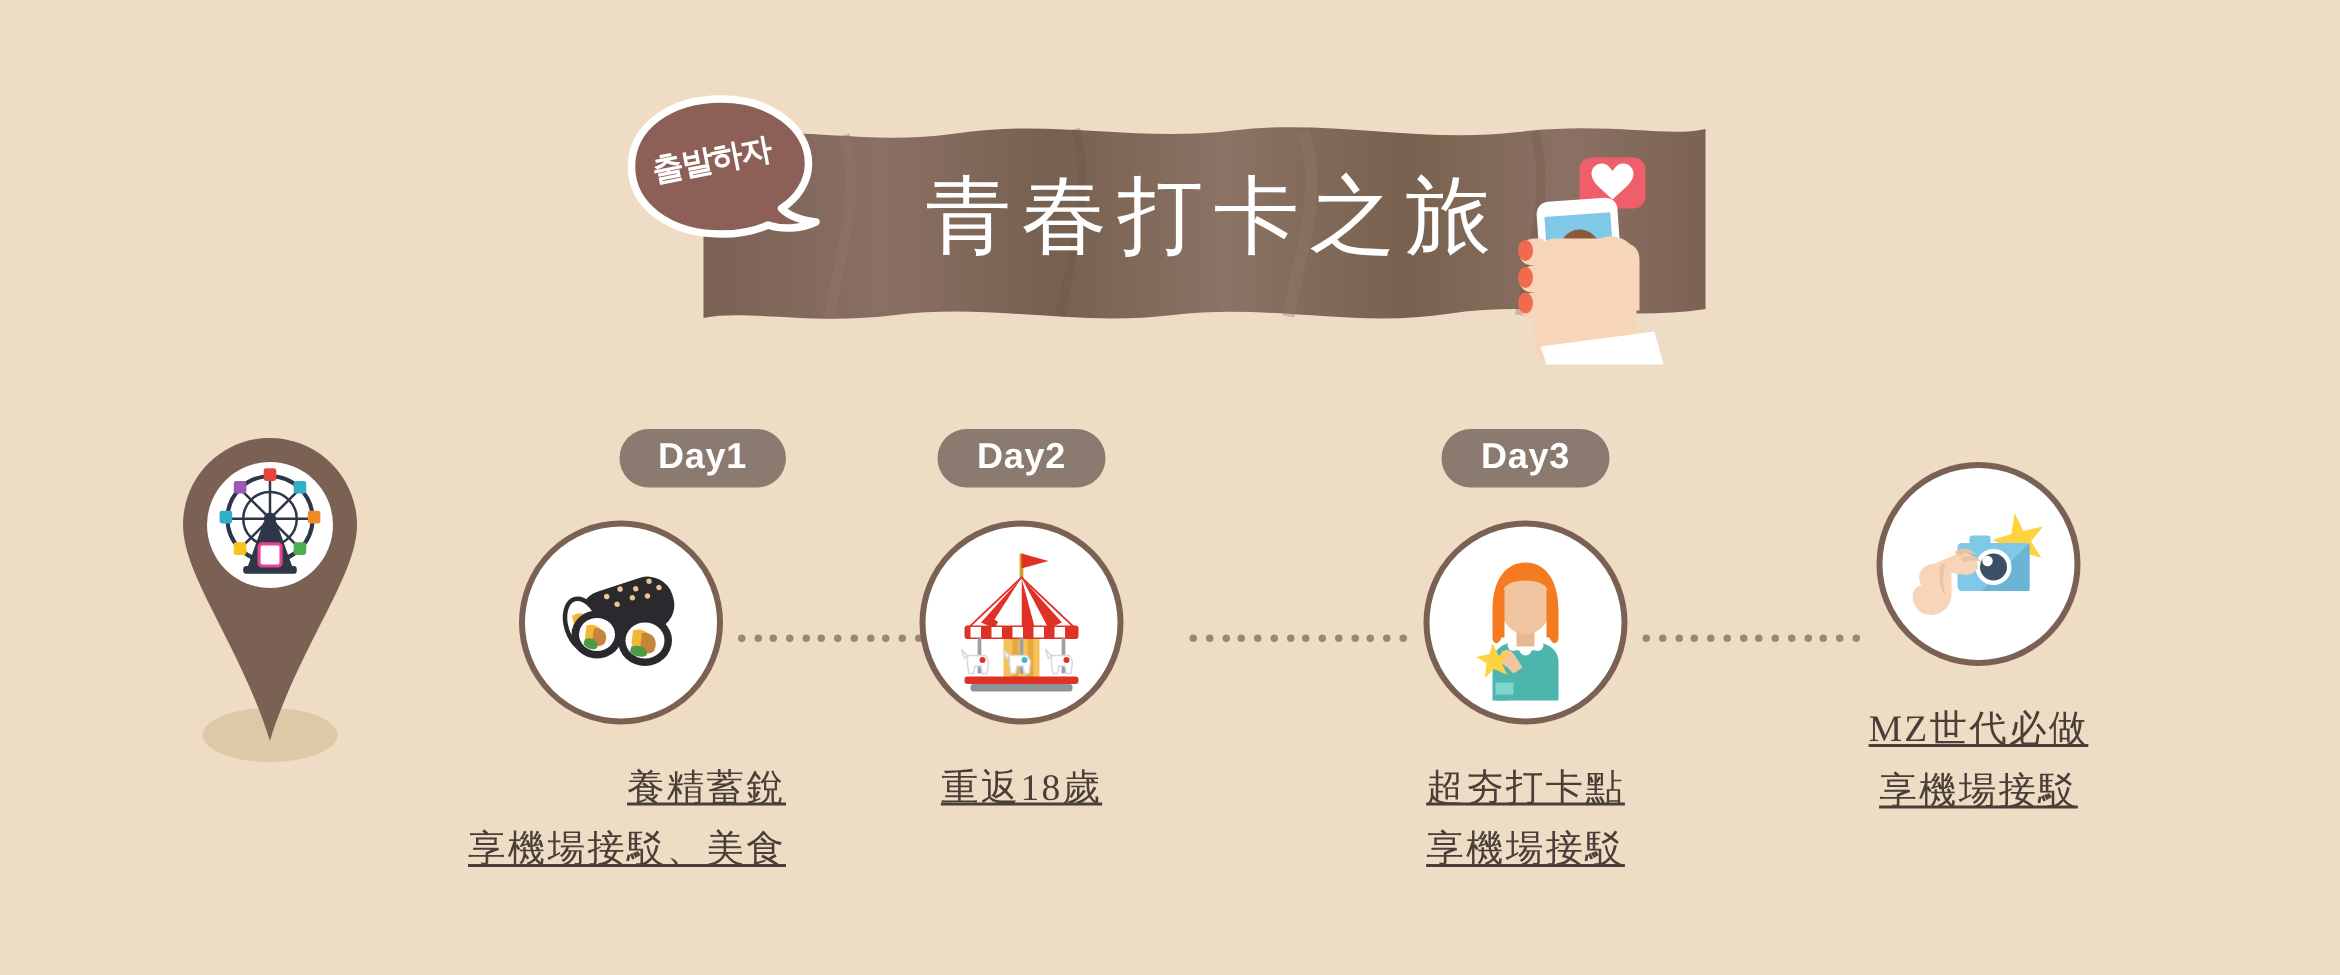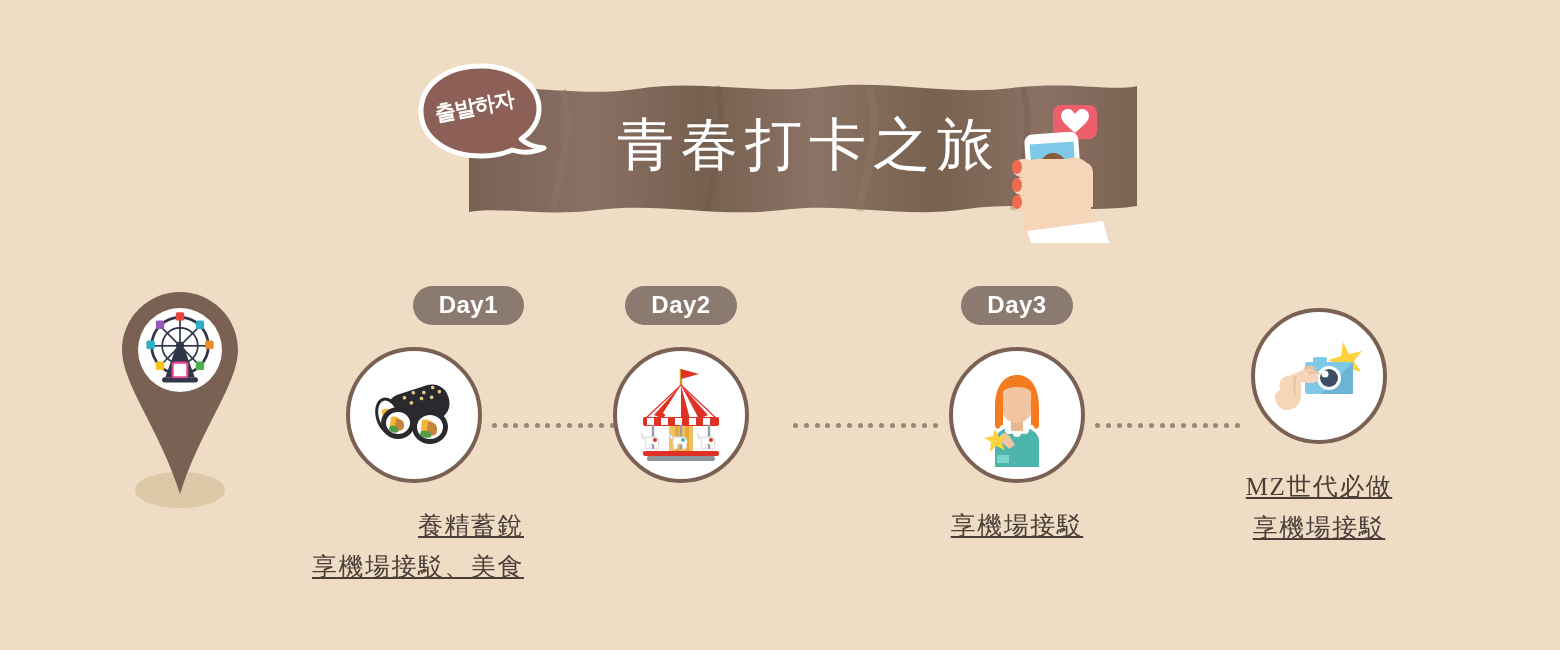--- a/index.html
+++ b/index.html
@@ -371,20 +371,21 @@
         </g>
         <circle cx="26" cy="77" r="2" fill="#e03127"></circle>
         <circle cx="54" cy="77" r="2" fill="#3fb8c8"></circle>
         <circle cx="82" cy="77" r="2" fill="#e03127"></circle>
 
         <rect x="14" y="88" width="76" height="5" rx="2" fill="#e03127"></rect>
         <rect x="18" y="93" width="68" height="5" rx="2" fill="#8d9499"></rect>
       </svg>
     </div>
     <div class="day-caption">
+      <div>重返18歲</div>
     </div>
   </div>
 
   <div class="day-col" style="left:907px;">
     <div class="day-badge">Day3</div>
     <div class="day-circle">
       <svg width="104" height="104" viewBox="0 0 104 104">
 
         <path d="M30,104 L30,78 C30,70 38,64 52,64 C66,64 74,70 74,78 L74,104 Z" fill="#4db6ac"></path>
 
@@ -404,20 +405,21 @@
         <path d="M71,30 C74,42 73,54 70,62 L66,62 L66,30 Z" fill="#f47b20"></path>
 
         <path d="M32,104 L32,84 C32,78 38,74 43,78 L50,84 L45,92 L40,88 L40,104 Z" fill="#4db6ac"></path>
         <path d="M40,82 C36,80 33,76 36,72 C38,69 43,70 45,74 L50,82 L44,86 Z" fill="#f0c5a0"></path>
         <rect x="32" y="92" width="12" height="8" fill="#7fd4cc"></rect>
 
         <path d="M30,66 L34,74 L42,72 L36,79 L40,87 L31,83 L25,89 L26,79 L19,75 L28,73 Z" fill="#ffd23f"></path>
       </svg>
     </div>
     <div class="day-caption">
+      <div>超夯打卡點</div>
       <div>享機場接駁</div>
     </div>
   </div>
 
   <div class="day-col" style="left:1209px;">
     <div class="day-circle">
       <svg width="104" height="104" viewBox="0 0 104 104">
 
         <path d="M76,18 L82,30 L95,27 L87,37 L94,48 L80,44 L72,54 L73,41 L61,36 L74,32 Z" fill="#ffd23f"></path>
 

